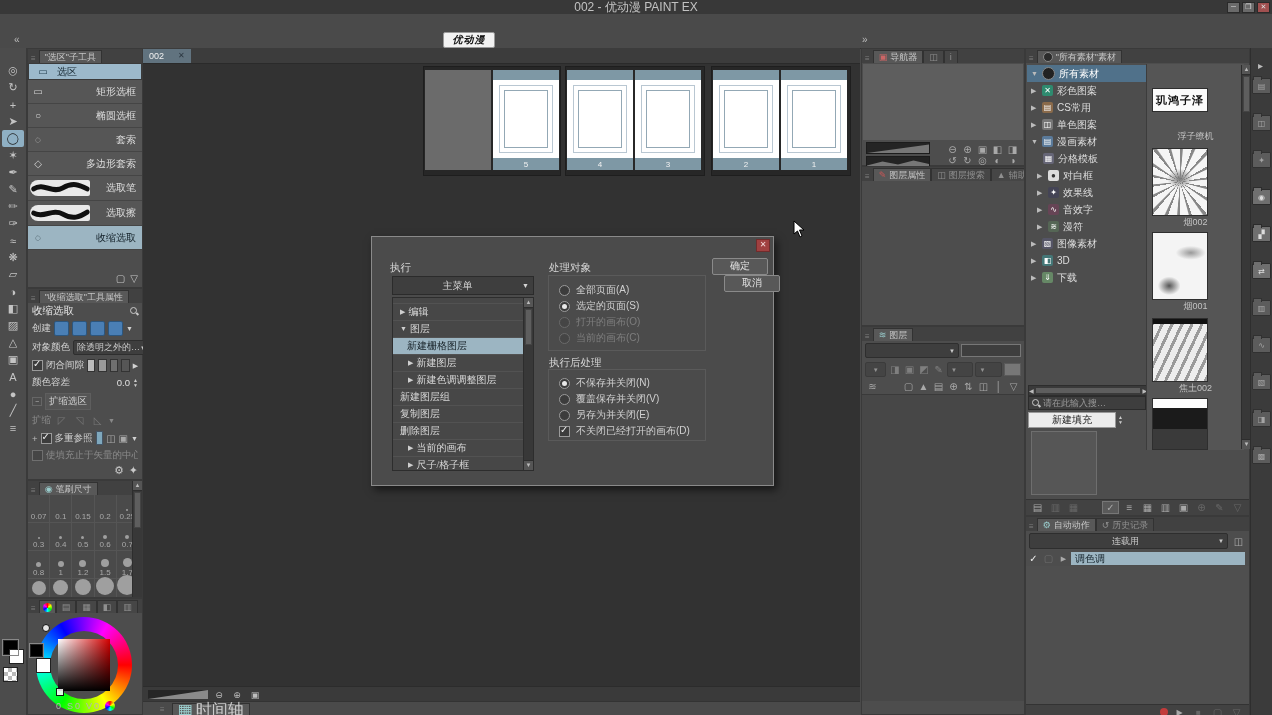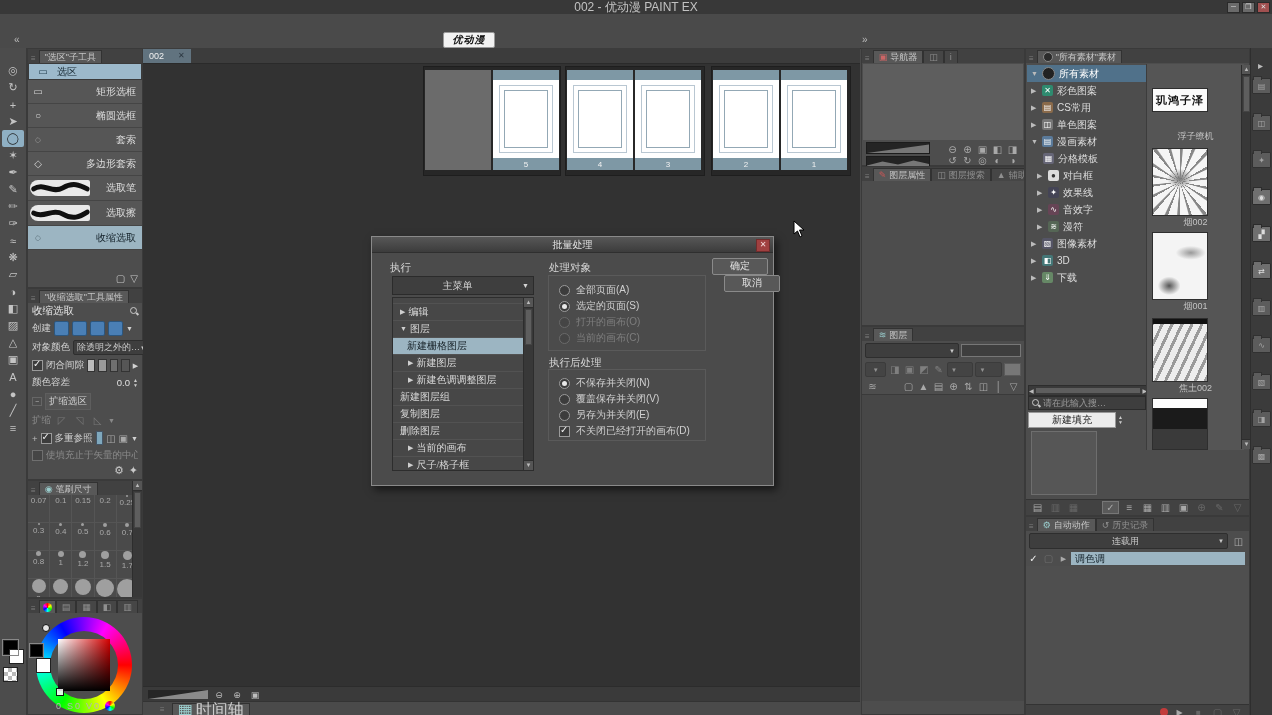--- a/index.html
+++ b/index.html
@@ -49,21 +49,21 @@
   .grp{height:15px;background:#9cb9cb;color:#13242e;font-size:10px;display:flex;align-items:center;gap:4px;padding:0 4px;border:1px solid #3a3a3a;}
   
   .tprow{display:flex;align-items:center;gap:3px;font-size:9.5px;color:#d2d2d2;padding:2px 4px;white-space:nowrap;}
   .blueic{width:13px;height:13px;background:#4a7fb5;border:1px solid #2c567e;border-radius:2px;}
   .ddown{background:#3e3e3e;border:1px solid #2e2e2e;border-radius:2px;color:#c9c9c9;font-size:9px;display:flex;align-items:center;justify-content:space-between;padding:0 3px;height:13px;}
   .chk{width:9px;height:9px;background:#3c3c3c;border:1px solid #9a9a9a;display:inline-block;position:relative;flex:none;}
   .chk.on::after{content:"✓";position:absolute;left:0;top:-3px;font-size:10px;color:#f0f0f0;}
   .seg{width:7px;height:11px;border:1px solid #333;display:inline-block;}
   .stp{display:inline-flex;flex-direction:column;font-size:5px;line-height:5px;color:#ccc;}
   
-  .bcell{width:22.2px;height:28px;border-right:1px solid #555;border-bottom:1px solid #555;box-sizing:border-box;display:flex;flex-direction:column;align-items:center;justify-content:flex-start;background:#4a4a4a;}
+  .bcell{width:22.2px;height:28px;border-right:1px solid #555;border-bottom:1px solid #555;box-sizing:border-box;display:flex;flex-direction:column;align-items:center;justify-content:flex-end;background:#4a4a4a;}
   .bdot{width:var(--d,0px);height:var(--d,0px);border-radius:50%;background:#9f9f9f;margin-bottom:1px;flex:none;}
   .bval{font-size:8px;color:#aaa;line-height:10px;}
   
   #wheel{left:36px;top:617px;width:96px;height:96px;border-radius:50%;
     background:conic-gradient(from 90deg,#f00,#ff0,#0f0,#0ff,#00f,#f0f,#f00);}
   #wheelin{left:50px;top:631px;width:68px;height:68px;border-radius:50%;background:#4d4d4d;}
   #svsq{left:58px;top:639px;width:52px;height:52px;background:
      linear-gradient(to top,#000,rgba(0,0,0,0)),linear-gradient(to right,#fff,rgba(255,255,255,0)),#d40000;}
   .mark{width:6px;height:6px;border:1px solid #111;background:rgba(255,255,255,.85);}
   
@@ -599,23 +599,20 @@
     <div class="P F" id="tlbar" style="gap:4px;padding-left:14px">
       <span class="grip">≡</span>
       <div class="tb" style="height:12px">
         <span style="color:#9cc">▦</span>
         <span>时间轴</span>
       </div>
     </div>
   </div>
 
   <div class="P" id="dialog">
-    <div class="P F" id="dlgtitle">
-      <div class="t">批量处理</div>
-    </div>
     <div class="P" id="dlgclose">✕</div>
 
     <div class="P dlbl" style="left:18px;top:24px">执行</div>
     <div class="P" id="dlgdd">
       <span class="v">主菜单</span>
       <span style="font-size:7px;padding-right:4px">▼</span>
     </div>
 
     <div class="P" id="dlglist">
       <div style="height:5px;background:#474747;border-bottom:1px solid #525252"></div>

